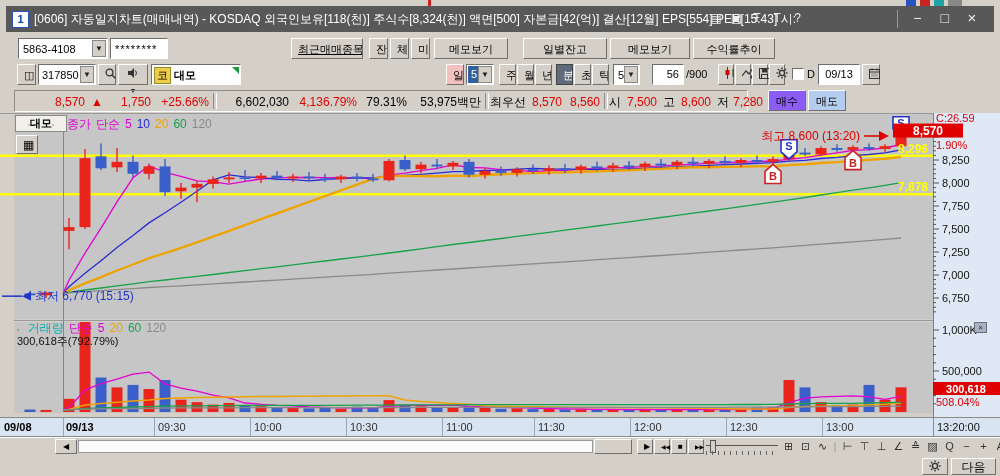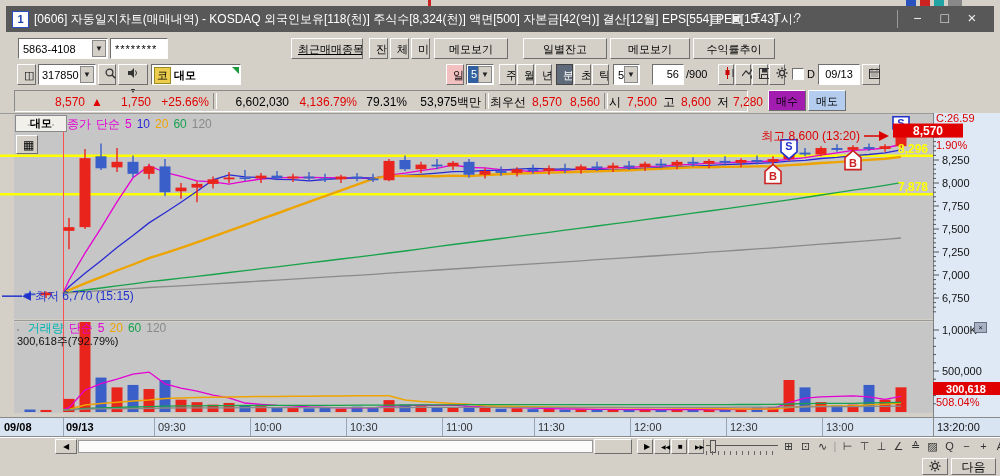--- a/index.html
+++ b/index.html
@@ -177,21 +177,21 @@
     <span class="abs cell rt red" style="left:511px;top:3px;width:36px;">8,570</span>
     <span class="abs cell rt red" style="left:549px;top:3px;width:36px;">8,560</span>
     <span class="vdiv" style="left:589px;"></span>
     <span class="abs cell" style="left:594px;top:3px;">시</span>
     <span class="abs cell rt red" style="left:606px;top:3px;width:36px;">7,500</span>
     <span class="abs cell" style="left:648px;top:3px;">고</span>
     <span class="abs cell rt red" style="left:660px;top:3px;width:36px;">8,600</span>
     <span class="abs cell" style="left:702px;top:3px;">저</span>
     <span class="abs cell rt red" style="left:714px;top:3px;width:34px;">7,280</span>
   </div>
-  <button class="abs b3 btxt" style="left:768px;top:0;width:38px;height:21px;background:#a21caf;">매수</button>
+  <button class="abs b3 btxt" style="left:768px;top:0;width:38px;height:21px;background:#8b5cf6;">매수</button>
   <button class="abs b3 btxt" style="left:808px;top:0;width:38px;height:21px;background:#b4ccee;">매도</button>
 </div>
 
 <div class="abs" style="left:0;top:113px;width:1000px;height:363px;">
   <svg id="chart-svg" width="1000" height="363">
       <rect x="14" y="0" width="919" height="206" fill="#c6c6c6"></rect>
       <rect x="14" y="209" width="919" height="91" fill="#c6c6c6"></rect>
       <line x1="0" y1="0.5" x2="1000" y2="0.5" stroke="#9a9a9a"></line>
       <line x1="14" y1="207.5" x2="933" y2="207.5" stroke="#9a9a9a"></line>
       <rect x="933" y="0" width="67" height="324" fill="#dfe9f5"></rect>

